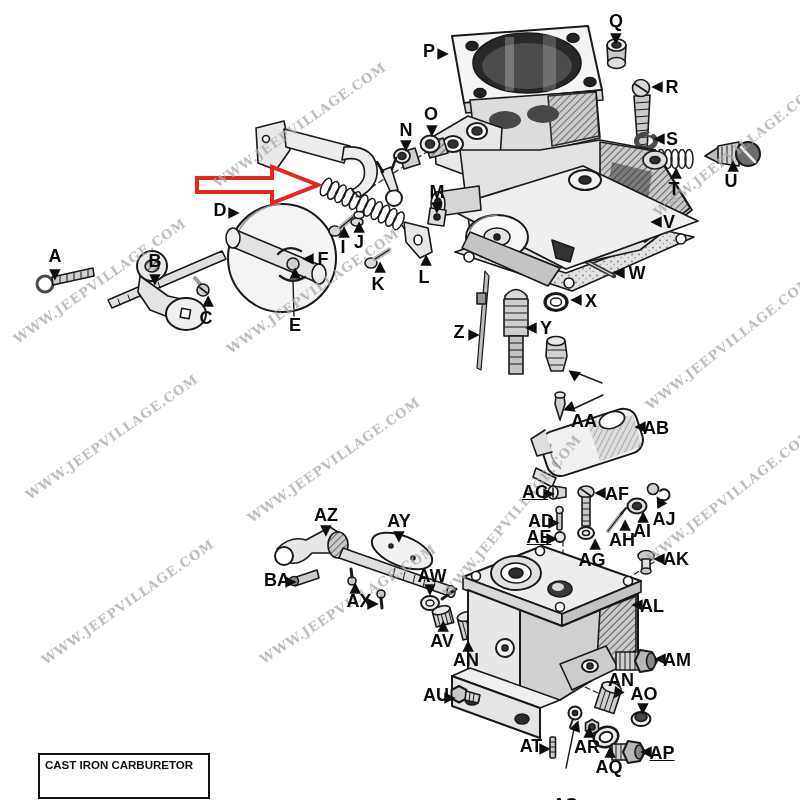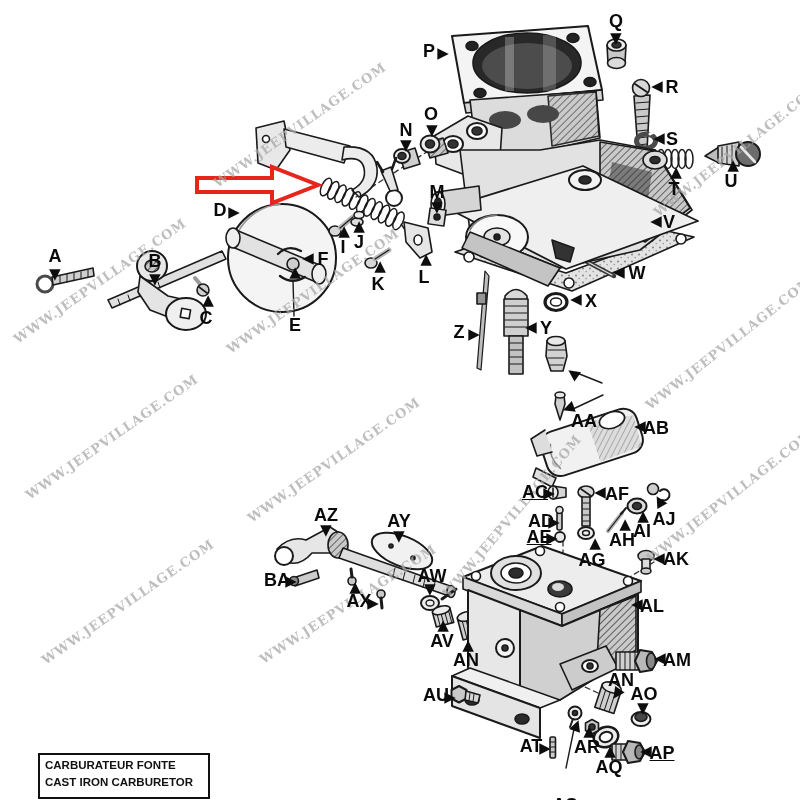--- a/index.html
+++ b/index.html
@@ -622,17 +622,16 @@
       <div class="part-arrow" style="left: 353px; top: 588px; transform: translate(-50%, -50%) rotate(270deg);">▶</div>
       <div class="part-label" style="left: 399px; top: 521px;">AY</div>
       <div class="part-arrow" style="left: 400px; top: 537px; transform: translate(-50%, -50%) rotate(90deg);">▶</div>
       <div class="part-label" style="left: 326px; top: 515px;">AZ</div>
       <div class="part-arrow" style="left: 327px; top: 531px; transform: translate(-50%, -50%) rotate(90deg);">▶</div>
       <div class="part-label" style="left: 277px; top: 580px;">BA</div>
       <div class="part-arrow" style="left: 291px; top: 580px; transform: translate(-50%, -50%) rotate(0deg);">▶</div>
     </div>
 
   <div id="caption-box">
-    <div>CARBURATEUR FONTE</div>
     <div>CAST IRON CARBURETOR</div>
   </div>
 
 </div>
 
 </body></html>

